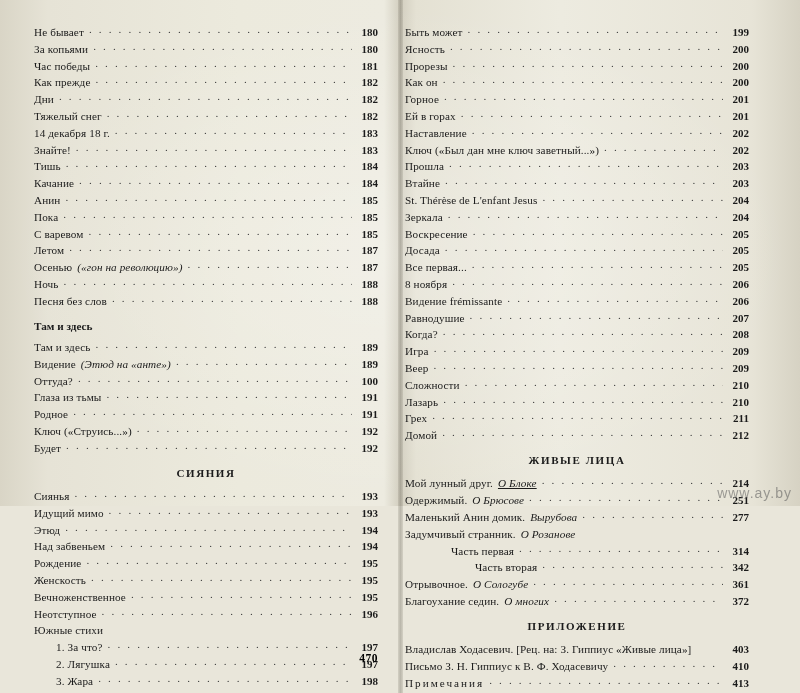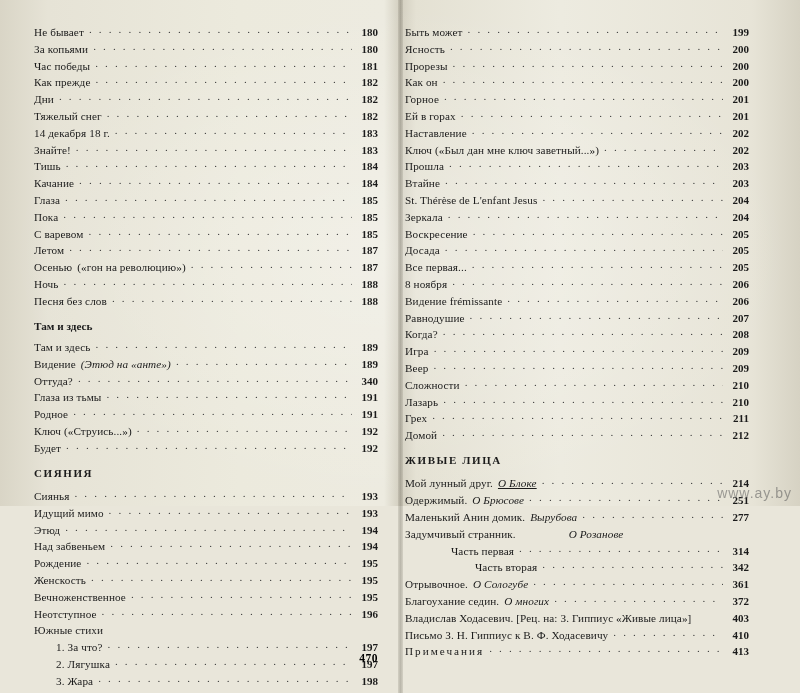--- a/index.html
+++ b/index.html
@@ -76,20 +76,21 @@
     font-weight: bold;
     font-size: 11px;
     text-align: right;
     min-width: 20px;
   }
   .entry.indent1 .title { padding-left: 22px; }
   .entry.indent2 .title { padding-left: 46px; }
   .entry.indent3 .title { padding-left: 70px; }
 
   .section-head {
+    text-align: center;
     font-weight: bold;
     font-size: 11px;
     letter-spacing: 1.6px;
     margin: 13px 0 11px 0;
   }
   .subsection-head {
     font-weight: bold;
     font-size: 11.2px;
     margin: 13px 0 9px 0;
     padding-left: 0;
@@ -168,42 +169,42 @@
           <span class="title">Тишь</span>
           <span class="dots"></span>
           <span class="page-num">184</span>
         </div>
         <div class="entry">
           <span class="title">Качание</span>
           <span class="dots"></span>
           <span class="page-num">184</span>
         </div>
         <div class="entry">
-          <span class="title">Глаза</span>
+          <span class="title">Анин</span>
           <span class="dots"></span>
           <span class="page-num">185</span>
         </div>
         <div class="entry">
           <span class="title">Пока</span>
           <span class="dots"></span>
           <span class="page-num">185</span>
         </div>
         <div class="entry">
           <span class="title">С варевом</span>
           <span class="dots"></span>
           <span class="page-num">185</span>
         </div>
         <div class="entry">
           <span class="title">Летом</span>
           <span class="dots"></span>
           <span class="page-num">187</span>
         </div>
         <div class="entry">
           <span class="title">Осенью</span>
-          <span class="title" style="padding-left: 0px;">(«гон на революцию»)</span>
+          <span class="title" style="font-style: italic; padding-left: 0px;">(«гон на революцию»)</span>
           <span class="dots"></span>
           <span class="page-num">187</span>
         </div>
         <div class="entry">
           <span class="title">Ночь</span>
           <span class="dots"></span>
           <span class="page-num">188</span>
         </div>
         <div class="entry">
           <span class="title">Песня без слов</span>
@@ -220,21 +221,21 @@
         </div>
         <div class="entry">
           <span class="title">Видение</span>
           <span class="title" style="font-style: italic; padding-left: 0px;">(Этюд на «анте»)</span>
           <span class="dots"></span>
           <span class="page-num">189</span>
         </div>
         <div class="entry">
           <span class="title">Оттуда?</span>
           <span class="dots"></span>
-          <span class="page-num">340</span>
+          <span class="page-num">100</span>
         </div>
         <div class="entry">
           <span class="title">Глаза из тьмы</span>
           <span class="dots"></span>
           <span class="page-num">191</span>
         </div>
         <div class="entry">
           <span class="title">Родное</span>
           <span class="dots"></span>
           <span class="page-num">191</span>
@@ -463,21 +464,21 @@
           <span class="page-num">251</span>
         </div>
         <div class="entry">
           <span class="title">Маленький Анин домик.</span>
           <span class="title" style="font-style: italic; padding-left: 0px;">Вырубова</span>
           <span class="dots"></span>
           <span class="page-num">277</span>
         </div>
         <div class="entry">
           <span class="title">Задумчивый странник.</span>
-          <span class="title" style="font-style: italic; padding-left: 0px; margin-left: 48px;">О Розанове</span>
+          <span class="title" style="font-style: italic; padding-left: 0px;">О Розанове</span>
           <span class="dots nodots" style="visibility: hidden;"></span>
           <span class="page-num"></span>
         </div>
         <div class="entry indent2">
           <span class="title">Часть первая</span>
           <span class="dots"></span>
           <span class="page-num">314</span>
         </div>
         <div class="entry indent3">
           <span class="title">Часть вторая</span>
@@ -490,20 +491,21 @@
           <span class="dots"></span>
           <span class="page-num">361</span>
         </div>
         <div class="entry">
           <span class="title">Благоухание седин.</span>
           <span class="title" style="font-style: italic; padding-left: 0px;">О многих</span>
           <span class="dots"></span>
           <span class="page-num">372</span>
         </div>
       </div>
+    <div class="section-head">ПРИЛОЖЕНИЕ</div>
     <div id="right-app-list">
         <div class="entry nodots">
           <span class="title">Владислав Ходасевич. [Рец. на: З. Гиппиус «Живые лица»]</span>
           <span class="dots"></span>
           <span class="page-num">403</span>
         </div>
         <div class="entry">
           <span class="title">Письмо З. Н. Гиппиус к В. Ф. Ходасевичу</span>
           <span class="dots"></span>
           <span class="page-num">410</span>

